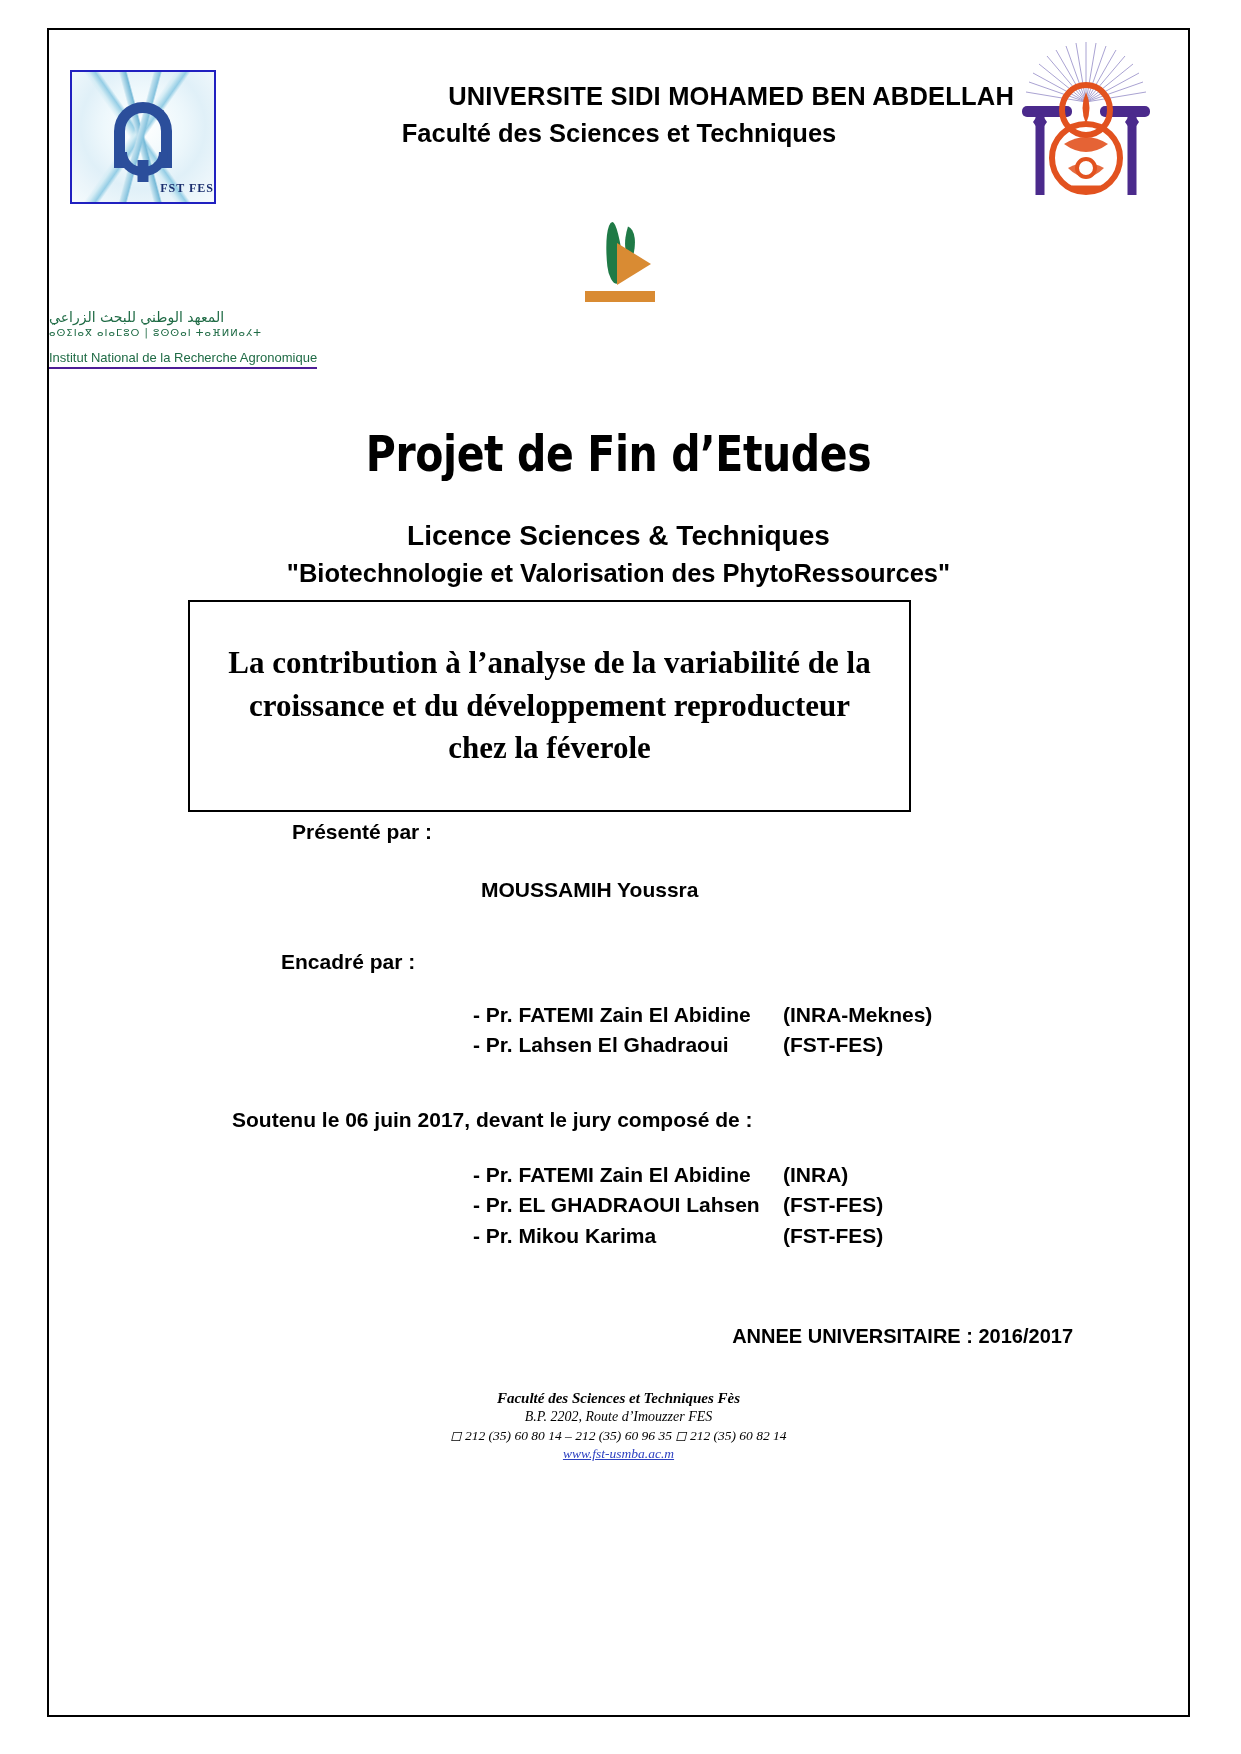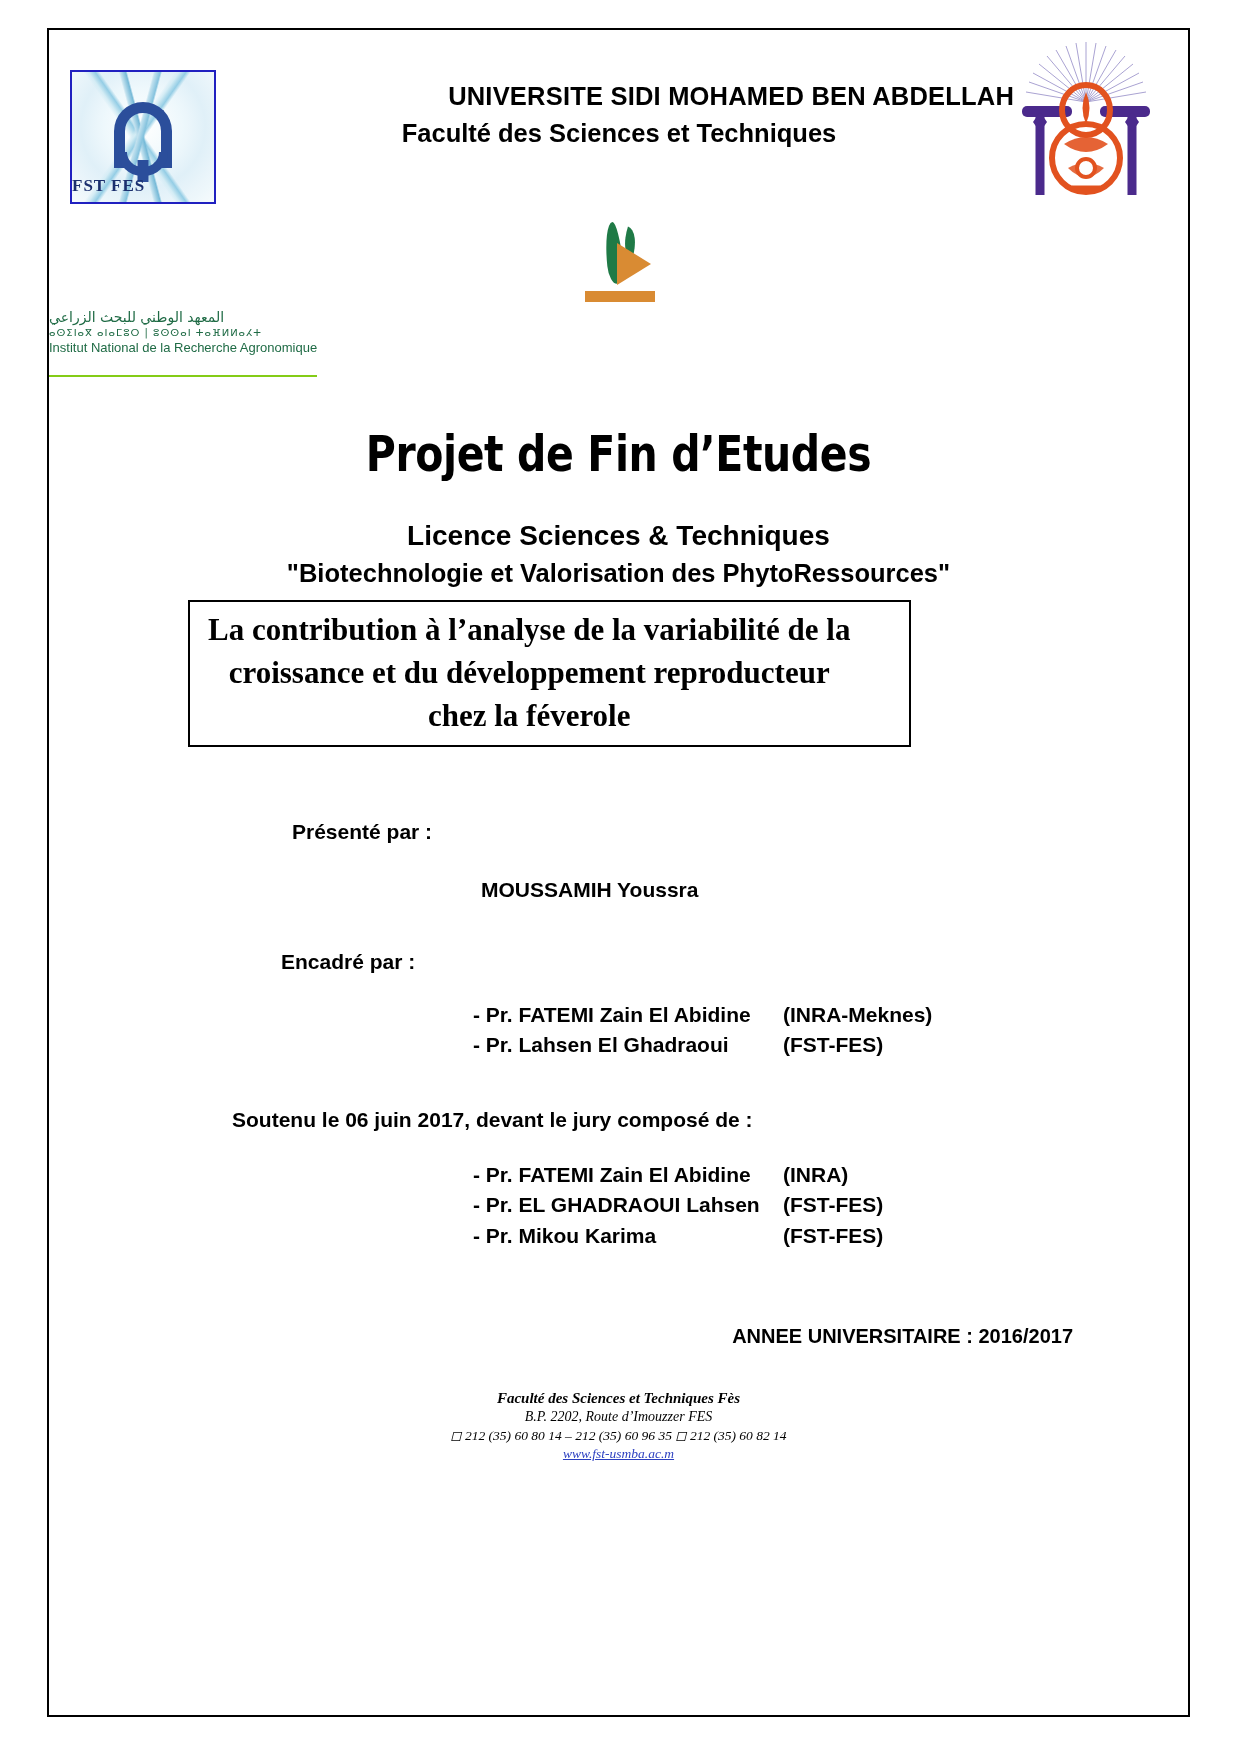--- a/index.html
+++ b/index.html
@@ -95,24 +95,24 @@
     border: 9px solid #2b4e9b;
     border-top: none;
     border-radius: 0 0 26px 26px;
     box-sizing: border-box;
   }
   .fst-text {
     position: absolute;
     left: 0;
     right: 0;
     bottom: 6px;
-    text-align: left;
+    text-align: right;
     font-family: "Liberation Serif", serif;
     font-weight: bold;
-    font-size: 17px;
+    font-size: 12px;
     letter-spacing: 1px;
     color: #1b2f6e;
   }
 
   .header-title {
     position: absolute;
     left: 175px;
     top: 52px;
     width: 790px;
     text-align: center;
@@ -202,24 +202,24 @@
     font-family: "DejaVu Sans", sans-serif;
     font-size: 10px;
     color: #1f6b45;
     letter-spacing: 1px;
     margin-top: 2px;
   }
   .inra-fr {
     font-family: "Liberation Sans", sans-serif;
     font-size: 13px;
     color: #1f6b45;
-    margin-top: 2px;
+    margin-top: 12px;
     display: inline-block;
-    border-bottom: 2px solid #84cc16;
-    padding-bottom: 20px;
+    border-bottom: 2px solid #4c1d95;
+    padding-bottom: 2px;
   }
 
   
   .pfe-title {
     position: absolute;
     left: 0;
     right: 0;
     top: 395px;
     text-align: center;
     font-family: "DejaVu Sans", sans-serif;
@@ -245,26 +245,26 @@
     font-weight: bold;
     margin-top: 7px;
   }
 
   
   .subject-box {
     position: absolute;
     left: 139px;
     top: 570px;
     width: 723px;
-    height: 147px;
+    height: 212px;
     border: 2px solid #000000;
     box-sizing: border-box;
     display: flex;
     align-items: center;
-    justify-content: flex-start;
+    justify-content: center;
   }
   .subject-text {
     font-family: "Liberation Serif", serif;
     font-weight: bold;
     font-size: 31px;
     line-height: 1.38;
     text-align: center;
     padding: 0 18px;
   }
 

